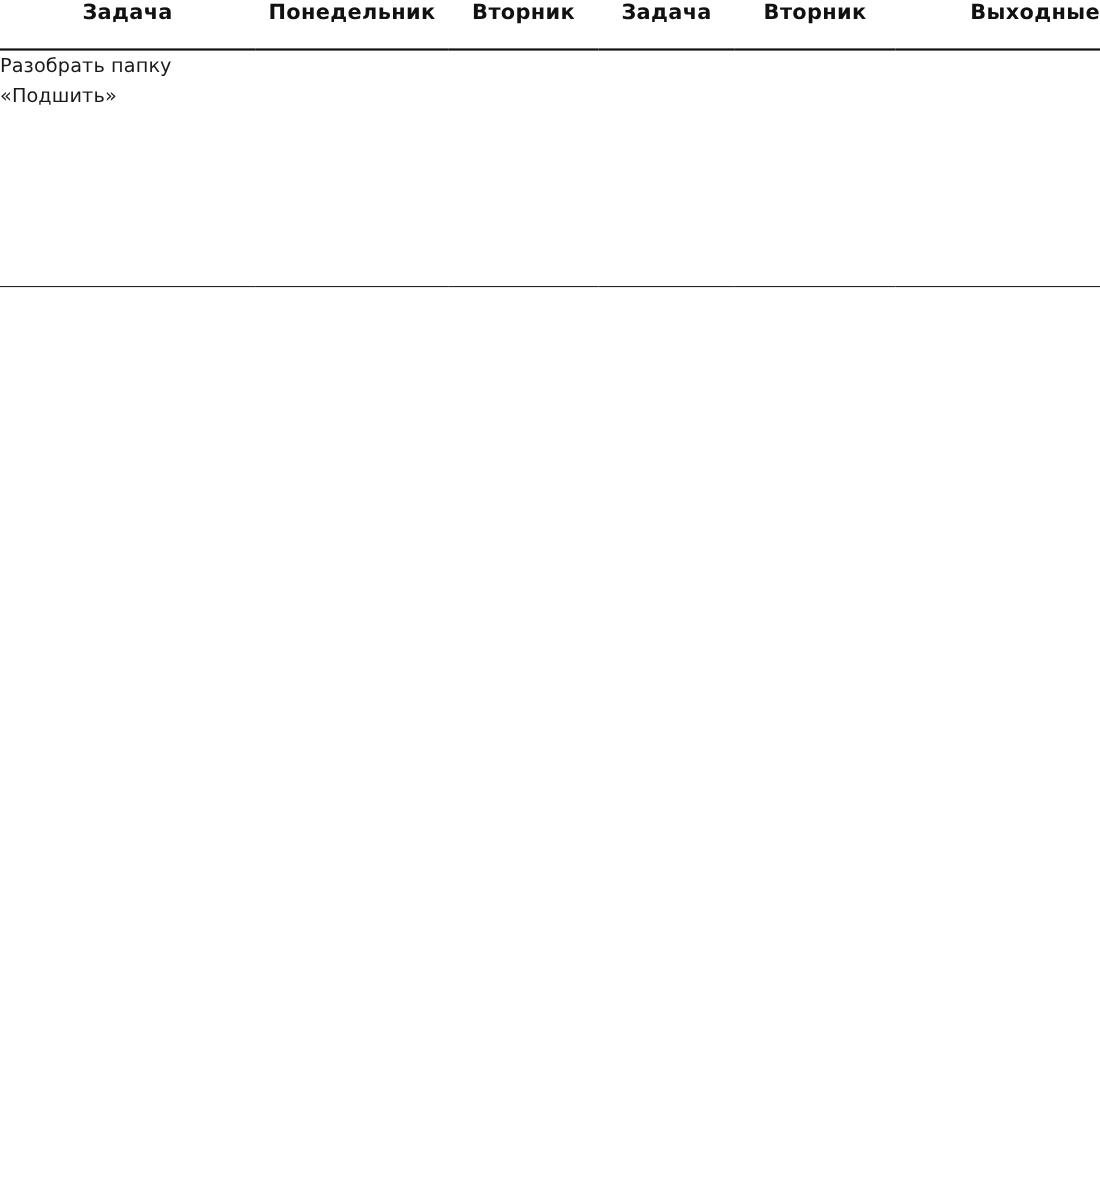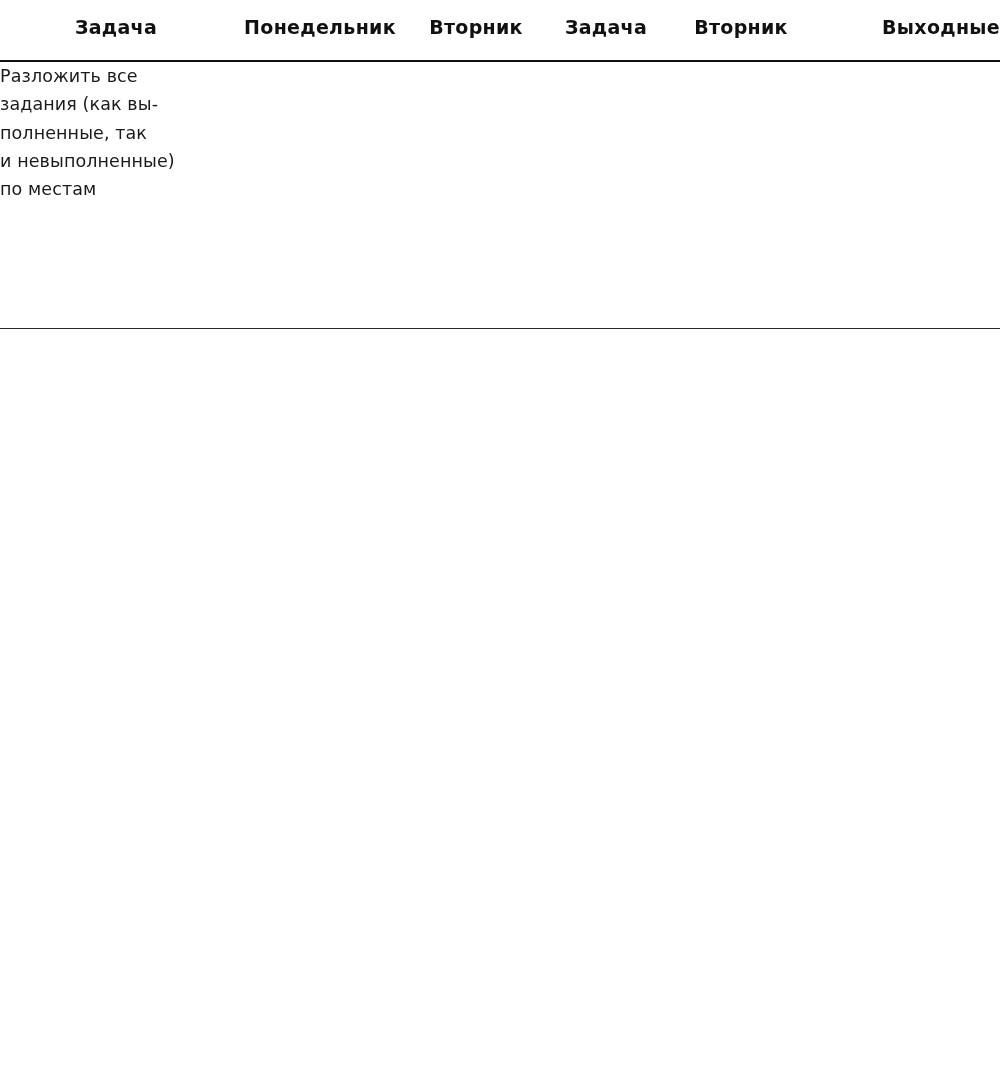--- a/index.html
+++ b/index.html
@@ -27,21 +27,21 @@
     border-collapse: collapse;
     table-layout: fixed;
   }
 
   table.schedule thead th {
     font-family: "DejaVu Sans", sans-serif;
     font-size: 19px;
     font-weight: bold;
     letter-spacing: 0.3px;
     color: #111111;
-    padding: 16px 0 22px 0;
+    padding: 0 0 22px 0;
     text-align: center;
     vertical-align: bottom;
     border-bottom: 2px solid #111111;
     white-space: nowrap;
   }
 
   table.schedule thead th.col-task {
     width: 232px;
   }
   table.schedule thead th.col-mon {
@@ -100,34 +100,31 @@
         <th class="col-task">Задача</th>
         <th class="col-mon">Понедельник</th>
         <th class="col-tue">Вторник</th>
         <th class="col-wed">Задача</th>
         <th class="col-thu">Вторник</th>
         <th class="col-weekend">Выходные</th>
       </tr>
     </thead>
     <tbody>
 
-
-
-
-      <tr class="row-4">
+      <tr class="row-1">
         <td class="task-cell">
-          <div class="task-text">Разложить все
-задания (как вы-
-полненные, так
-и невыполненные)
-по местам</div>
+          <div class="task-text">Разобрать папку
+«Подшить»</div>
         </td>
         <td class="entry-cell"></td>
         <td class="entry-cell"></td>
         <td class="entry-cell"></td>
         <td class="entry-cell"></td>
         <td class="entry-cell"></td>
       </tr>
 
+
+
+
     </tbody>
   </table>
 
 </div>
 
 </body></html>

